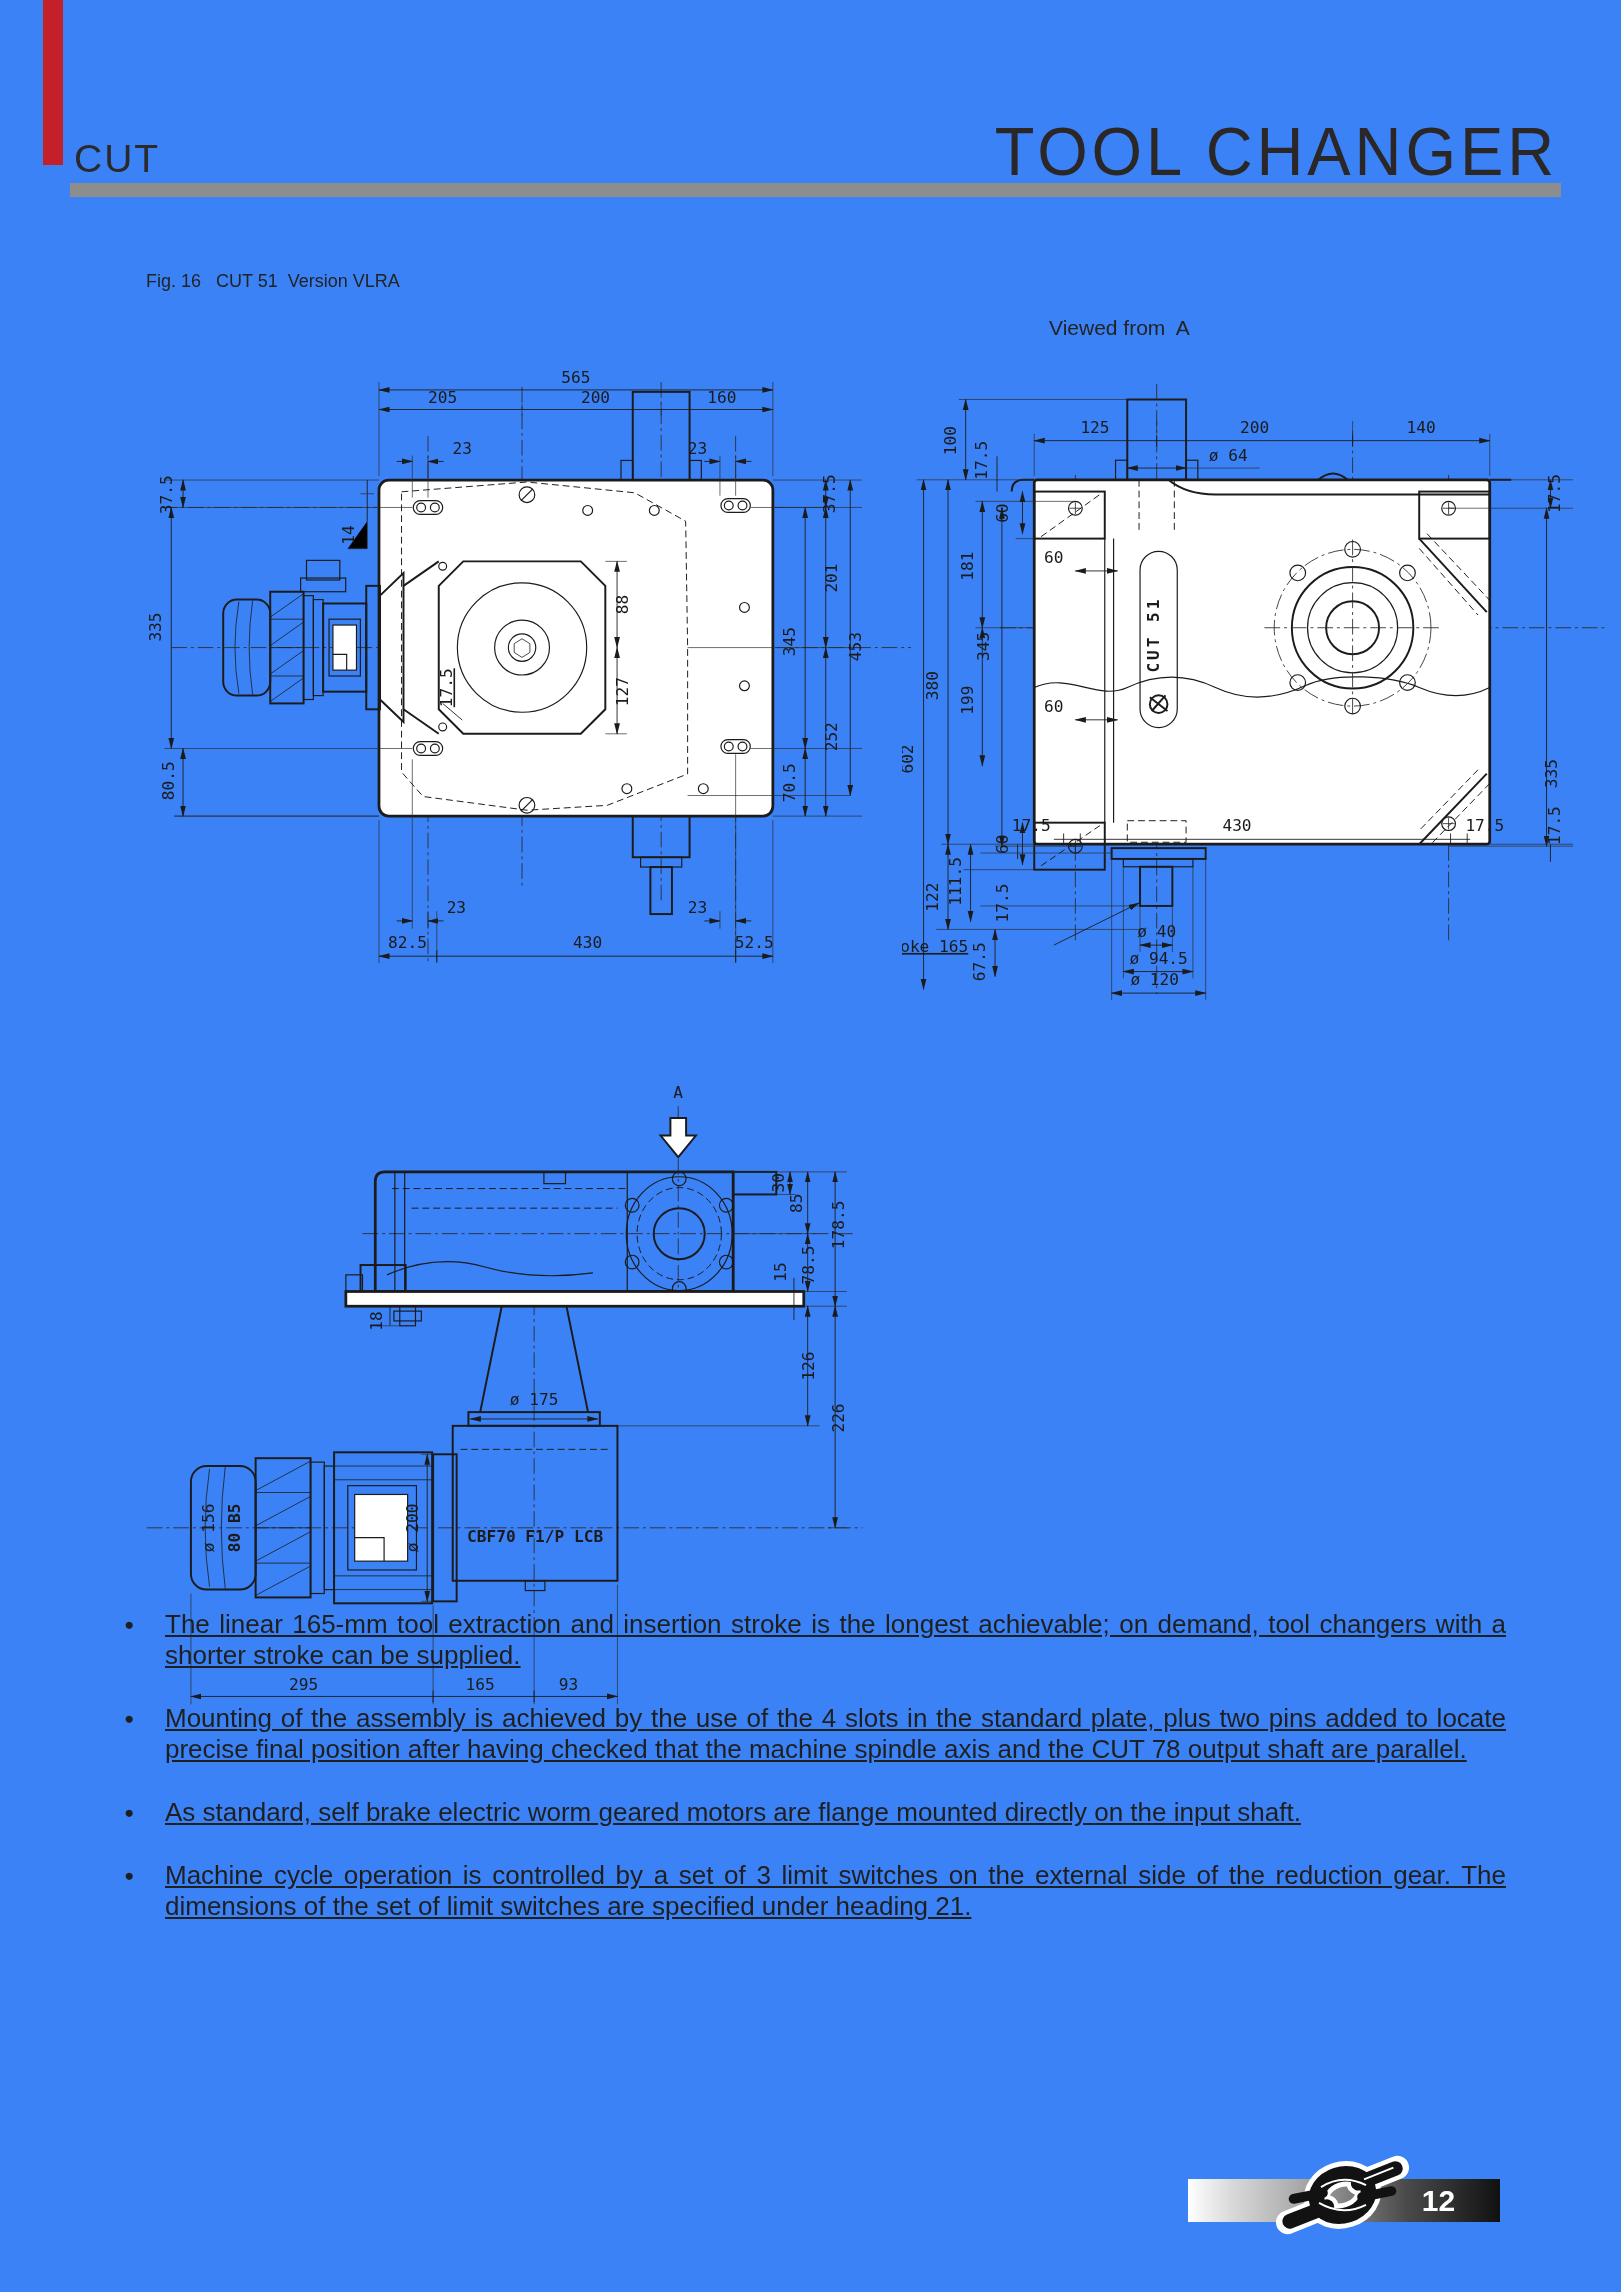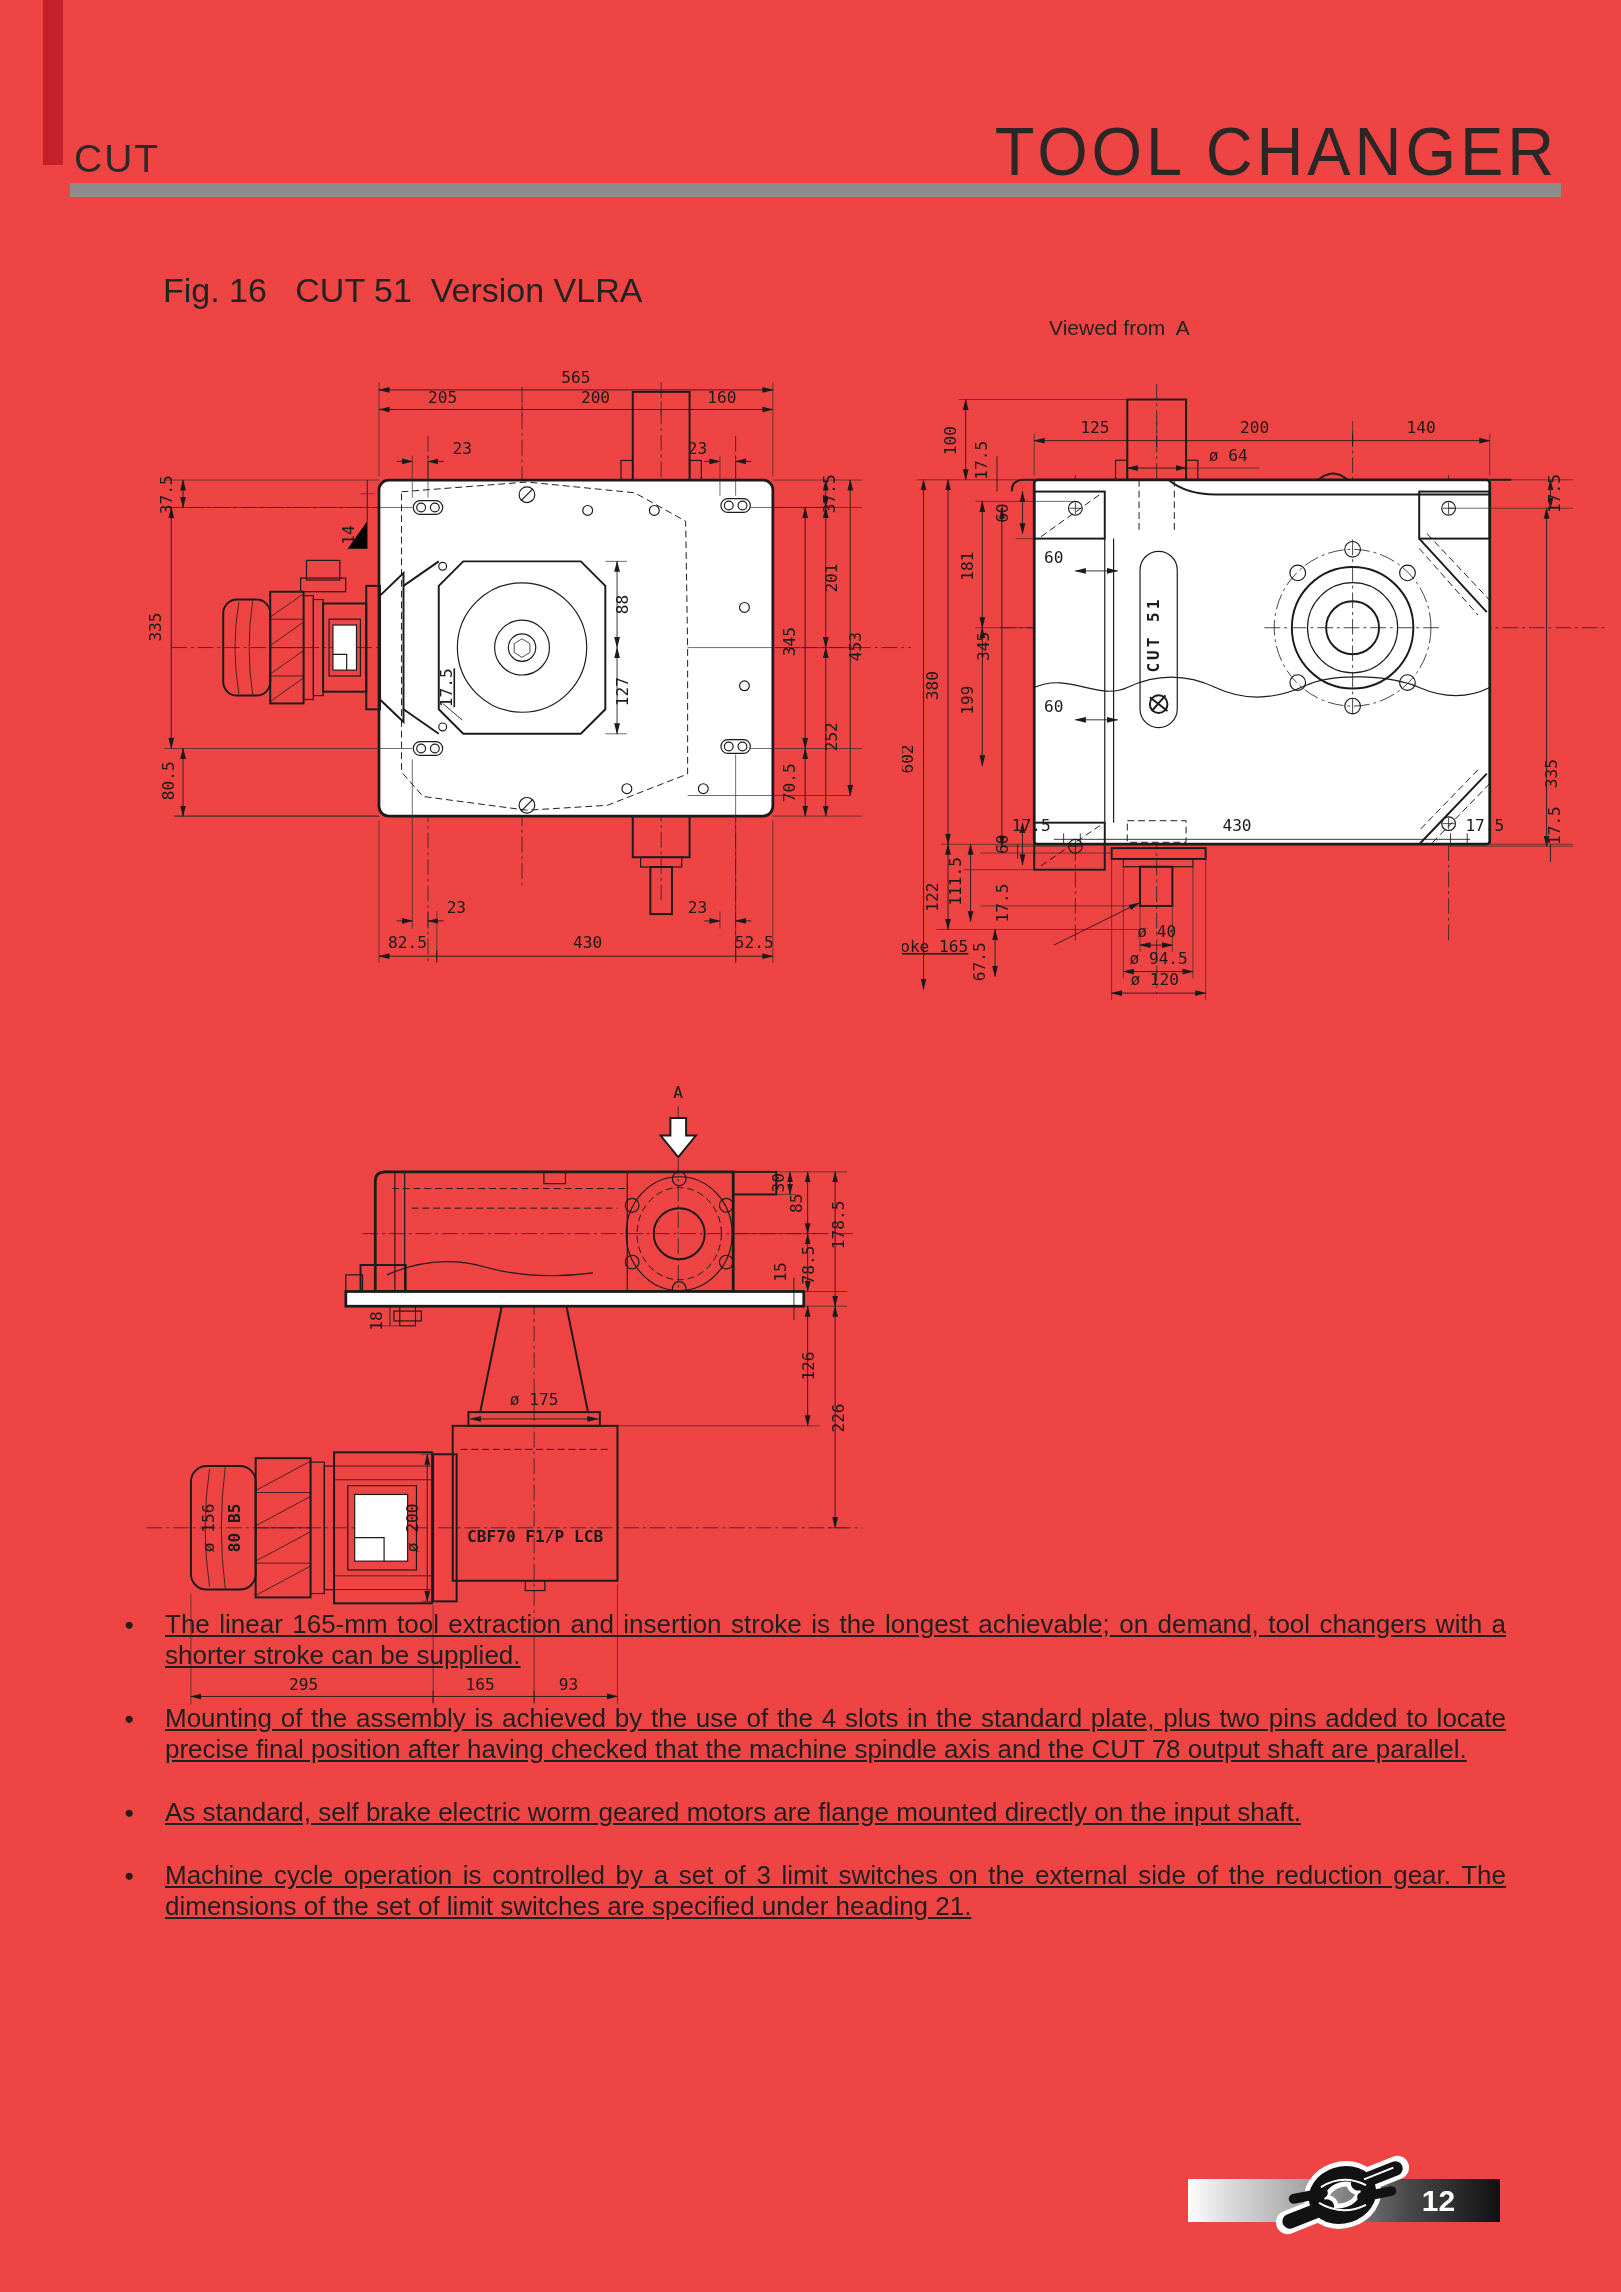--- a/index.html
+++ b/index.html
@@ -1,25 +1,25 @@
 <!DOCTYPE html>
 <html><head>
 <meta charset="utf-8">
 <style>
   html,body{margin:0;padding:0;background:#e8e8e8;}
-  .page{position:relative;width:1621px;height:2293px;background:#ef4444;overflow:hidden;
+  .page{position:relative;width:1621px;height:2293px;background:#3b82f6;overflow:hidden;
         font-family:"Liberation Sans",sans-serif;color:#1b1b1b;}
   .abs{position:absolute;}
   
   .red-tab{left:43px;top:0;width:19.6px;height:165px;background:#c32029;}
   .cut-label{left:74px;top:137px;font-size:39px;letter-spacing:2px;color:#2a2a2a;font-weight:400;}
   .big-title{right:63px;top:116px;font-size:65px;letter-spacing:3.9px;color:#2b2727;font-weight:400;
              transform:scaleY(1.04);transform-origin:bottom right;white-space:nowrap;}
   .rule{left:70px;top:183px;width:1491px;height:13.7px;background:#8d8d8d;}
-  .fig-caption{left:163px;top:271px;font-size:34px;color:#232323;white-space:pre;}
+  .fig-caption{left:146px;top:271px;font-size:18px;color:#232323;white-space:pre;}
   .view-label{left:1049px;top:316px;font-size:21px;color:#232323;white-space:pre;}
   
   svg text{user-select:none;}
   .dim{font-family:"DejaVu Sans Mono",monospace;font-size:16.5px;fill:#1b1b1b;text-anchor:middle;}
   .dim.b{font-weight:bold;}
   .dim.u{text-decoration:underline;}
   .ln{stroke:#1b1b1b;fill:none;}
   .s3{stroke-width:2.8;} .s2{stroke-width:2;} .s1{stroke-width:1.2;} .s0{stroke-width:0.8;}
   .dash{stroke-dasharray:7 4;stroke-width:1;}
   .cl{stroke-dasharray:16 4 3 4;stroke-width:0.9;stroke:#2c2c2c;}

